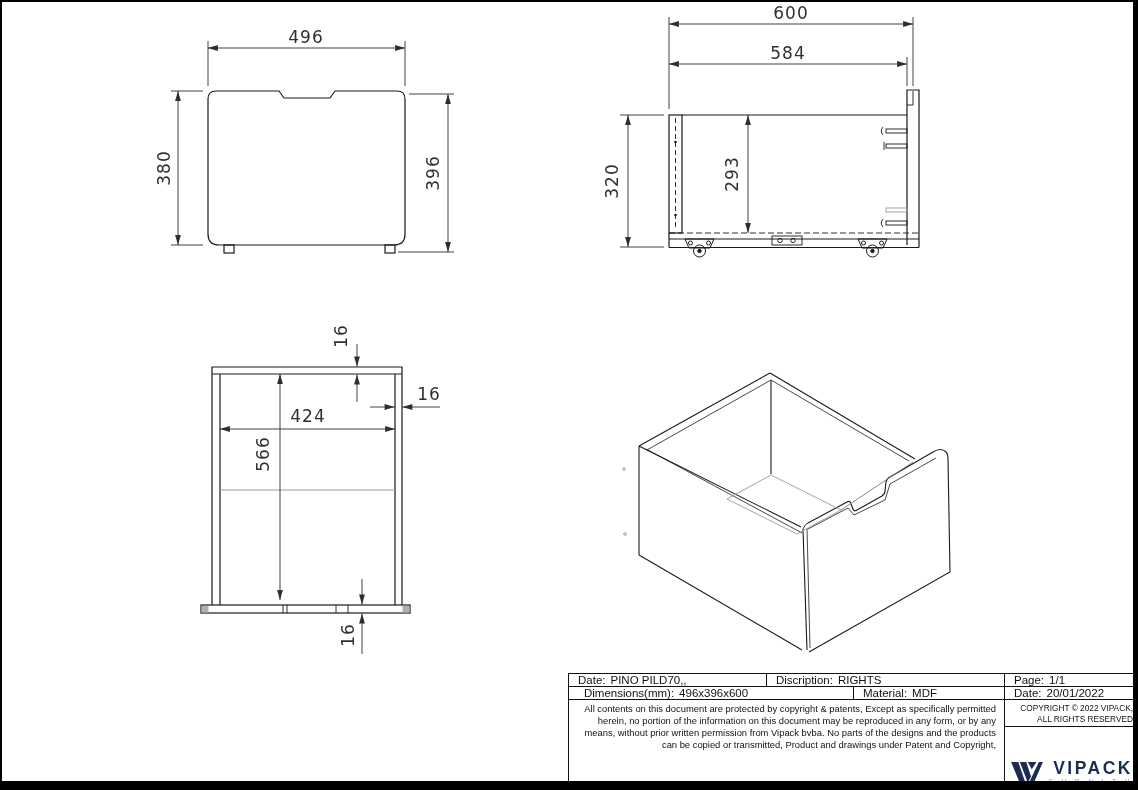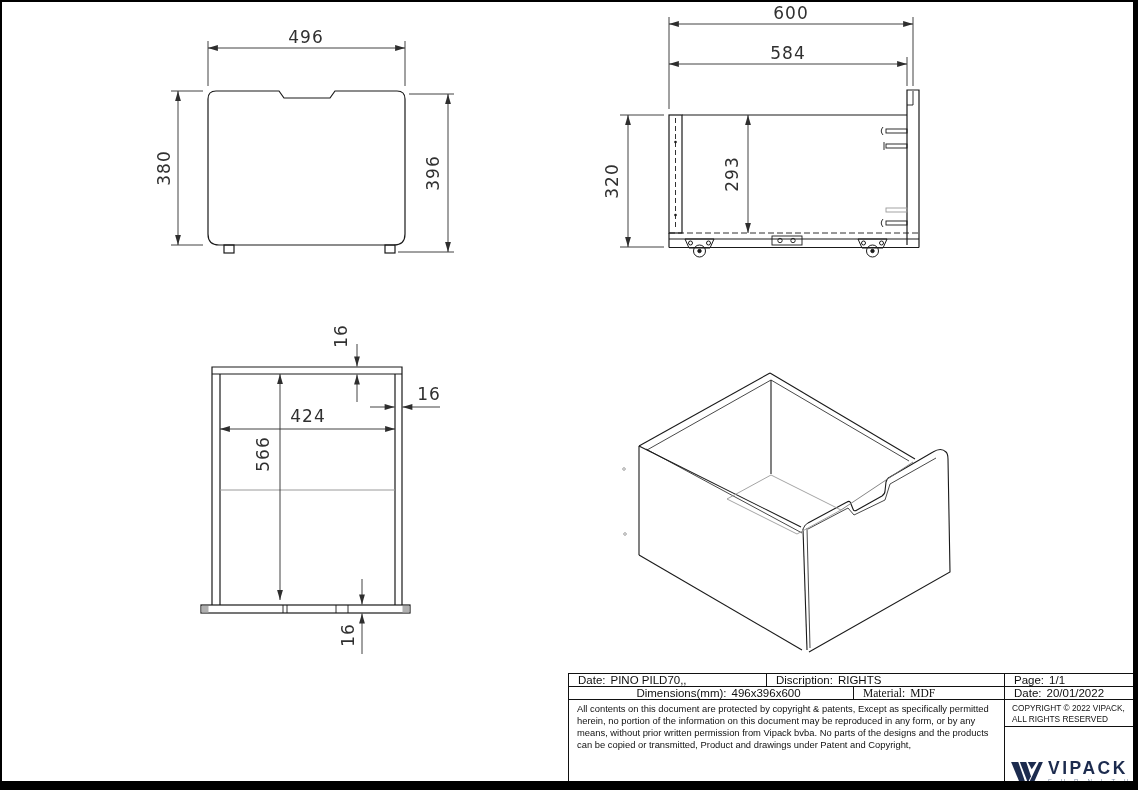--- a/index.html
+++ b/index.html
@@ -15,31 +15,31 @@
   .dimtxt{font-size:17px;letter-spacing:1px;}
 
   
   .titleblock{
     position:absolute;right:0;bottom:0;width:565px;height:108px;
     border-top:1.5px solid #111;border-left:1.5px solid #111;
     box-sizing:border-box;display:flex;flex-direction:column;background:#fff;
   }
   .tb-row{display:flex;box-sizing:border-box;}
   .tb-r1,.tb-r2{height:29px;border-bottom:1.5px solid #111;}
-  .tb-r3{flex:1;}
+  .tb-r3{flex:1;text-align:right;}
   .tb-cell{display:flex;align-items:center;box-sizing:border-box;
     border-right:1.5px solid #111;font-size:11.5px;color:#111;
     padding-left:9px;white-space:nowrap;}
   .tb-cell.last{border-right:none;}
   .lbl{margin-right:5px;}
   .r1c1{width:198px;}
   .r1c2{width:238px;}
   .r1c3{flex:1;text-align:center;}
-  .r2c1{width:285px;padding-left:15px;justify-content:center;}
-  .r2c2{width:151px;font-family:Liberation Serif, serif;}
+  .r2c1{width:285px;padding-left:15px;}
+  .r2c2{width:151px;}
   .r2c3{flex:1;}
   .disclaimer{
     width:436px;border-right:1.5px solid #111;box-sizing:border-box;
     font-size:9.4px;line-height:11.9px;color:#111;padding:3px 8px 0 8px;
   }
   .tb-right{flex:1;display:flex;flex-direction:column;gap:33px;}
   .copyright{
     border-bottom:1.5px solid #111;font-size:8.3px;line-height:10.5px;
     color:#111;padding:3px 0 2px 7px;box-sizing:border-box;
   }

